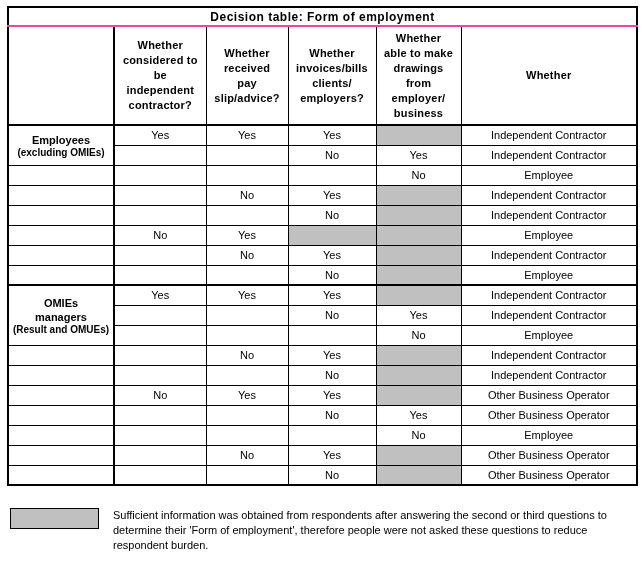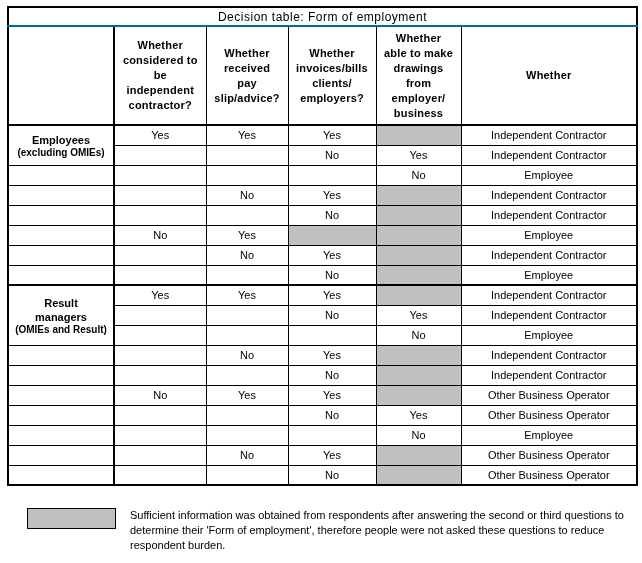--- a/index.html
+++ b/index.html
@@ -18,24 +18,24 @@
   }
   table.decision th, table.decision td {
     border: 1px solid #000;
     font-size: 11px;
     text-align: center;
     vertical-align: middle;
     padding: 0 2px;
     overflow: hidden;
   }
   tr.title-row th {
-    border-bottom: 2px solid #0369a1;
+    border-bottom: 2px solid #ec4899;
     height: 19px;
     font-size: 12px;
-    font-weight: normal;
+    font-weight: bold;
     letter-spacing: 0.5px;
   }
   tr.head-row th {
     border-bottom: 2px solid #000;
     height: 99px;
     font-weight: bold;
     letter-spacing: 0.2px;
     white-space: pre-line;
     line-height: 15px;
   }
@@ -43,21 +43,20 @@
   .c1 { border-right: 2px solid #000 !important; }
   tr.group-start td { border-top: 2px solid #000; }
   td.gray { background: #c0c0c0; }
   td.rowlabel { vertical-align: middle; margin-top: 41px; }
   .glabel { font-weight: bold; font-size: 11px; line-height: 14px; white-space: pre-line; }
   .gsub { font-weight: bold; font-size: 10px; line-height: 11px; white-space: nowrap; }
   .legend {
     display: flex;
     align-items: flex-start;
     margin: 22px 0 0 10px;
-    justify-content: flex-end;
   }
   .legend-swatch {
     width: 89px;
     height: 21px;
     background: #c0c0c0;
     border: 1px solid #000;
     flex: 0 0 auto;
   }
   .legend-text {
     margin-left: 14px;
@@ -169,23 +168,23 @@
       <tr>
         <td class="c1"></td>
         <td></td>
         <td></td>
         <td>No</td>
         <td class="gray"></td>
         <td>Employee</td>
       </tr>
       <tr class="group-start">
         <td rowspan="3" class="c1 rowlabel">
-          <div class="glabel">Result
+          <div class="glabel">OMIEs
 managers</div>
-          <div class="gsub">(OMIEs and Result)</div>
+          <div class="gsub">(Result and OMUEs)</div>
         </td>
         <td>Yes</td>
         <td>Yes</td>
         <td>Yes</td>
         <td class="gray"></td>
         <td>Independent Contractor</td>
       </tr>
       <tr>
         <td></td>
         <td></td>

